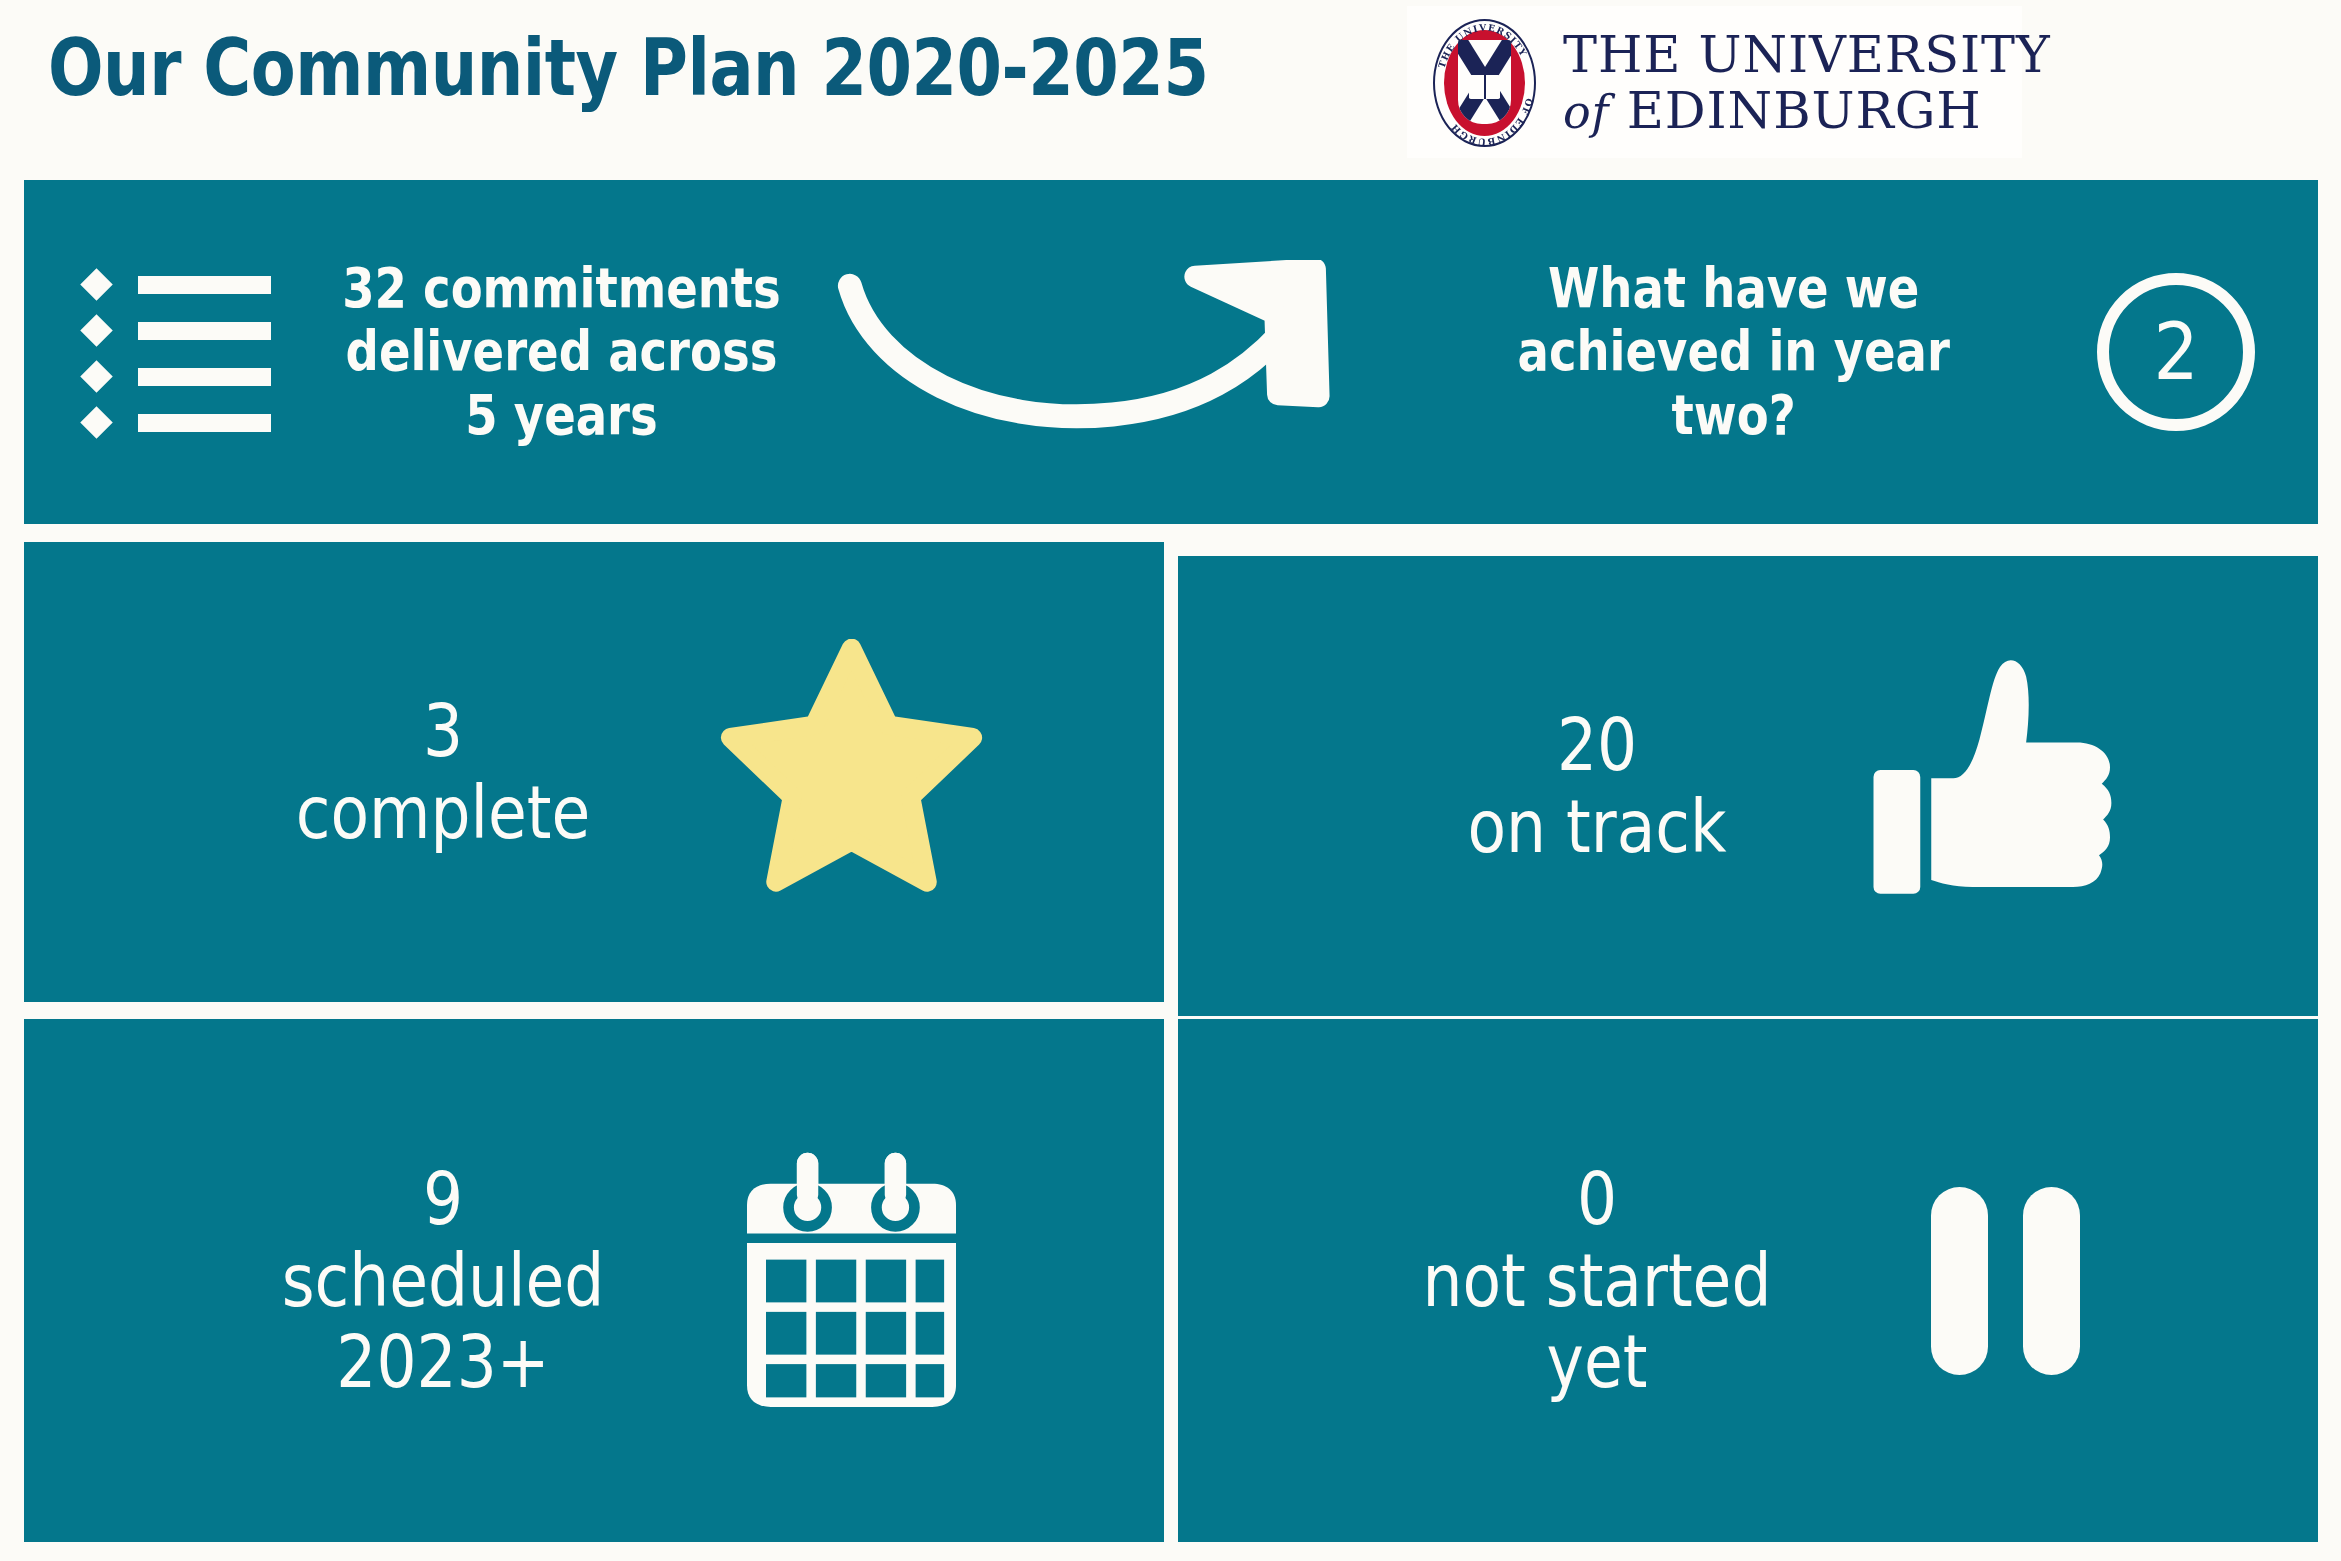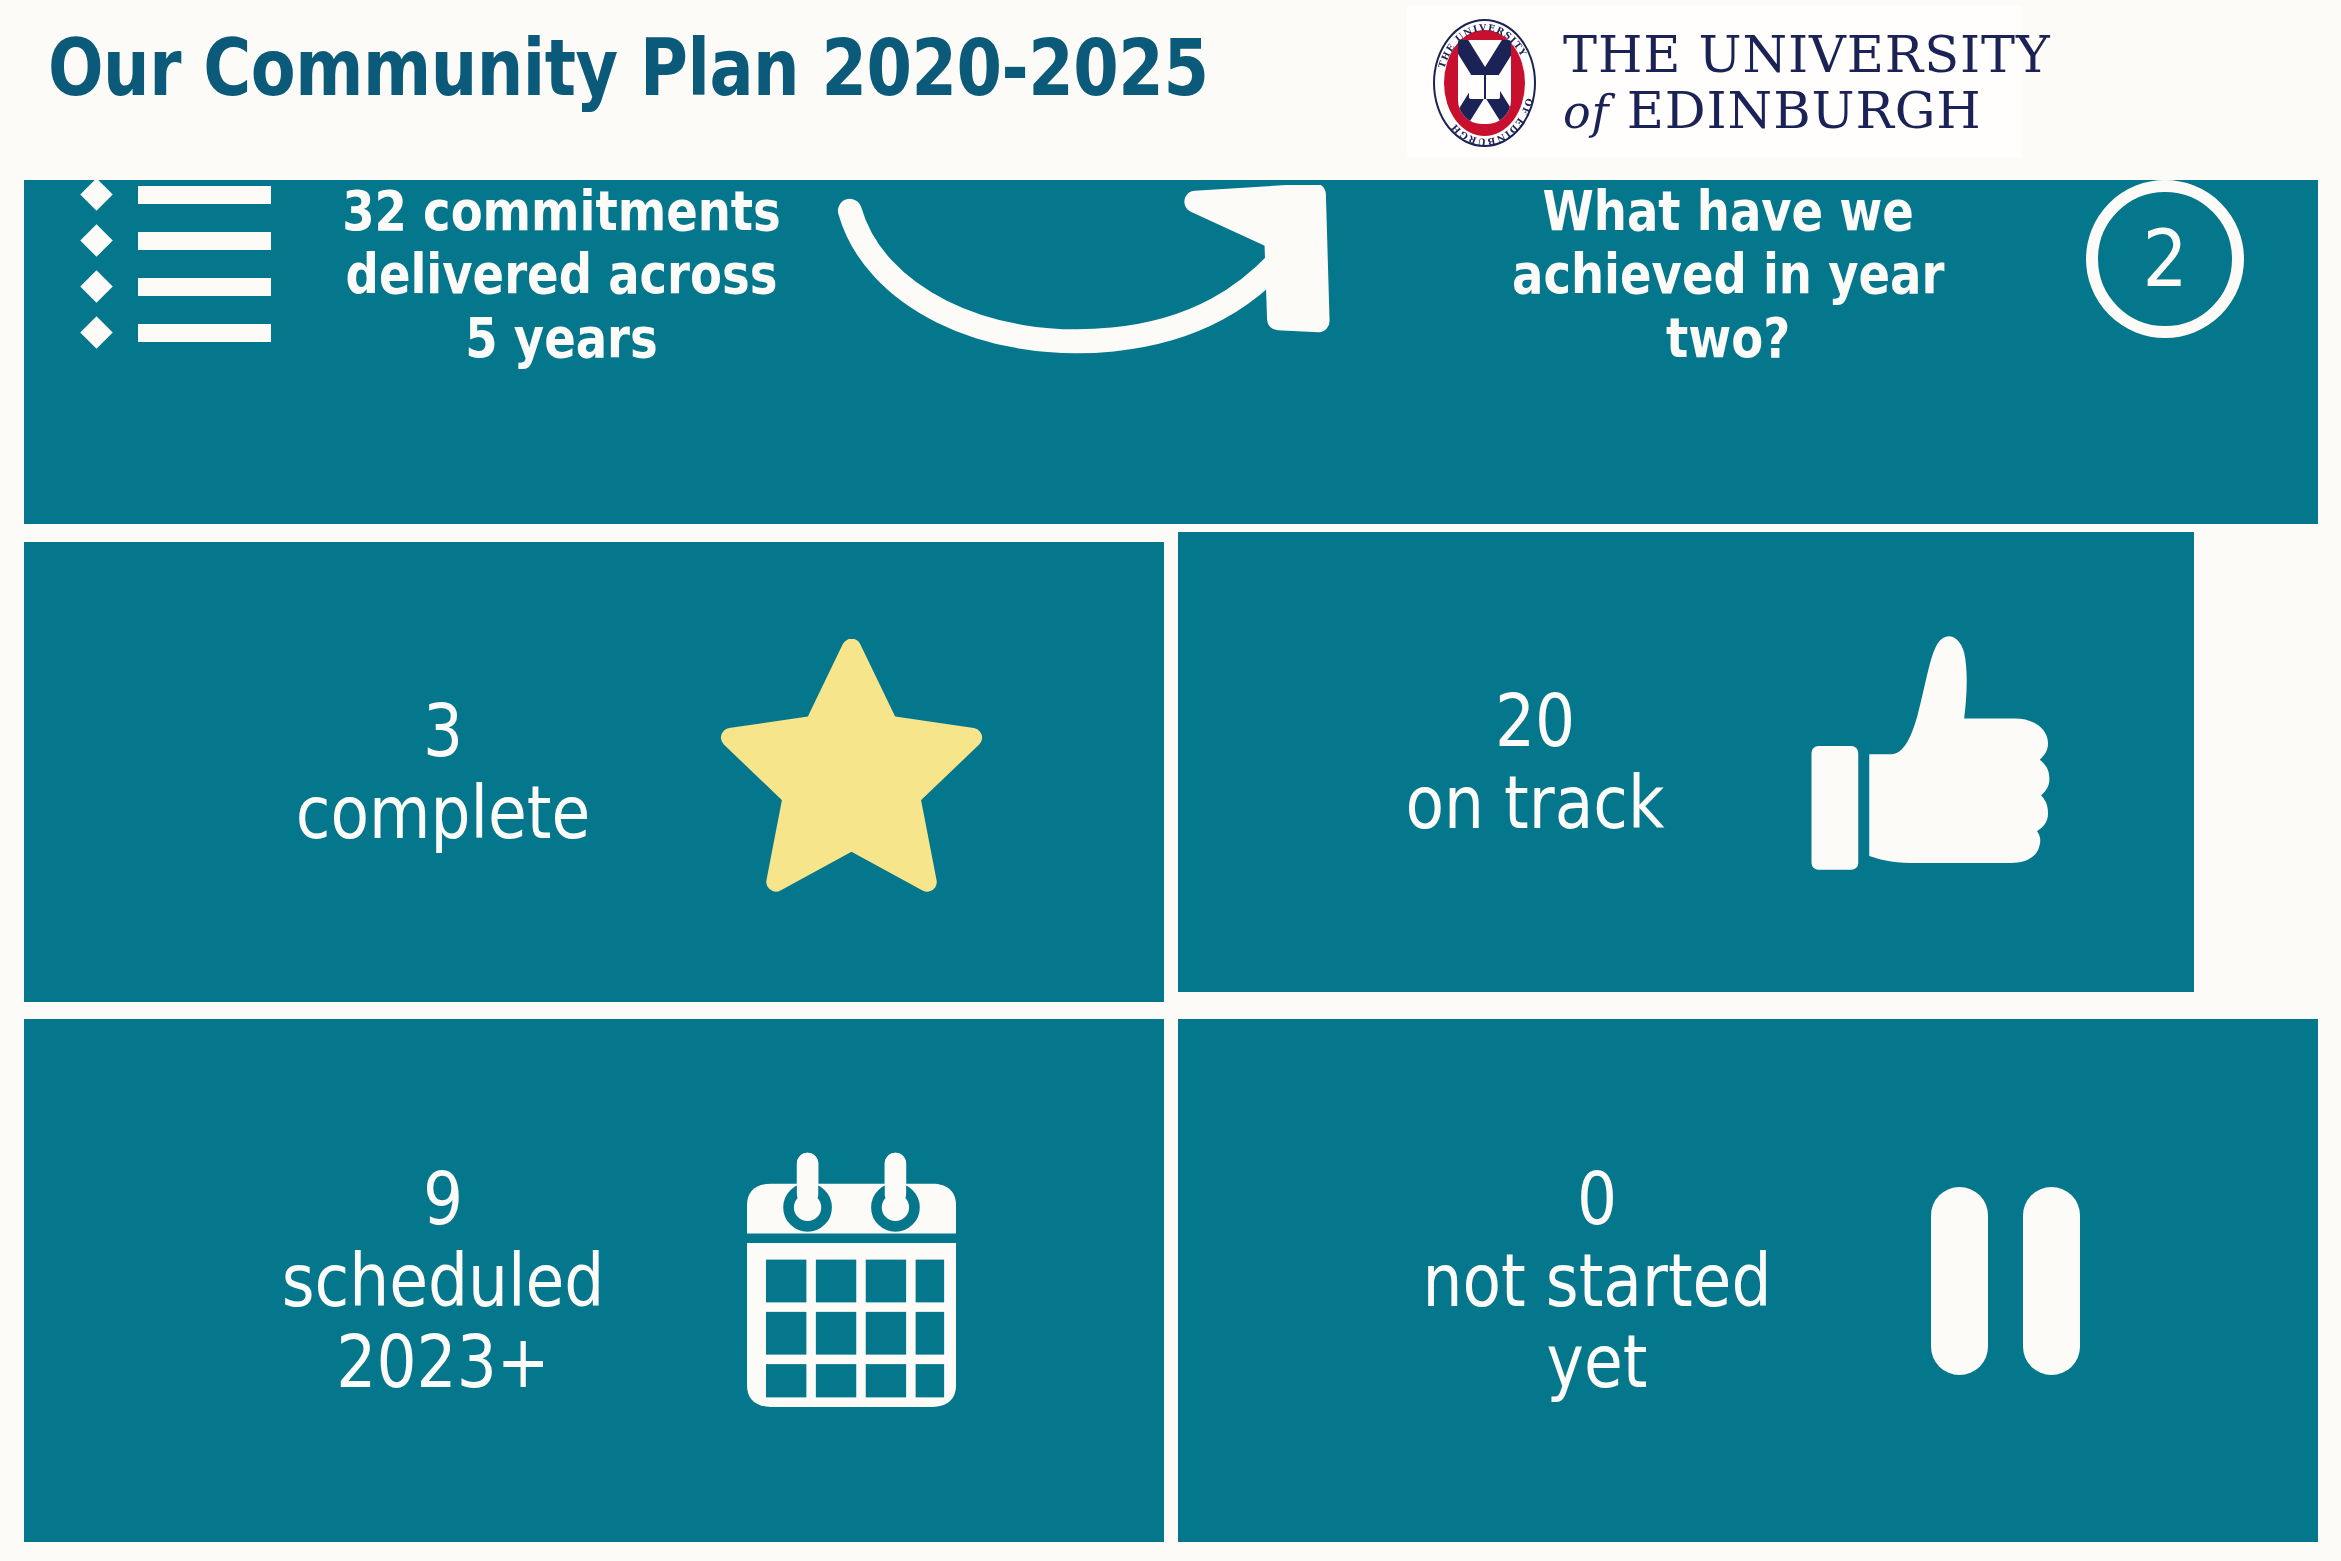--- a/index.html
+++ b/index.html
@@ -151,30 +151,31 @@
     box-sizing: border-box;
   }
   .banner {
     left: 0; top: 0;
     width: 2294px;
     height: 344px;
     display: flex;
     align-items: center;
   }
   .cell-tl { left: 0;    top: 362px;  width: 1140px; height: 460px; }
-  .cell-tr { left: 1154px; top: 352px; width: 1016px; height: 460px; }
+  .cell-tr { left: 1154px; top: 376px; width: 1140px; height: 460px; }
   .cell-bl { left: 0;    top: 839px;  width: 1140px; height: 523px; }
   .cell-br { left: 1154px; top: 839px; width: 1140px; height: 523px; }
 
   
   .banner-inner {
     display: flex;
+    align-items: center;
     width: 100%;
     height: 100%;
-    padding: 0 37px 0 59px;
+    padding: 0 26px 0 59px;
     box-sizing: border-box;
     gap: 0;
   }
   .list-icon {
     flex: 0 0 auto;
     width: 188px;
     height: 163px;
     position: relative;
     margin-right: 24px;
   }

